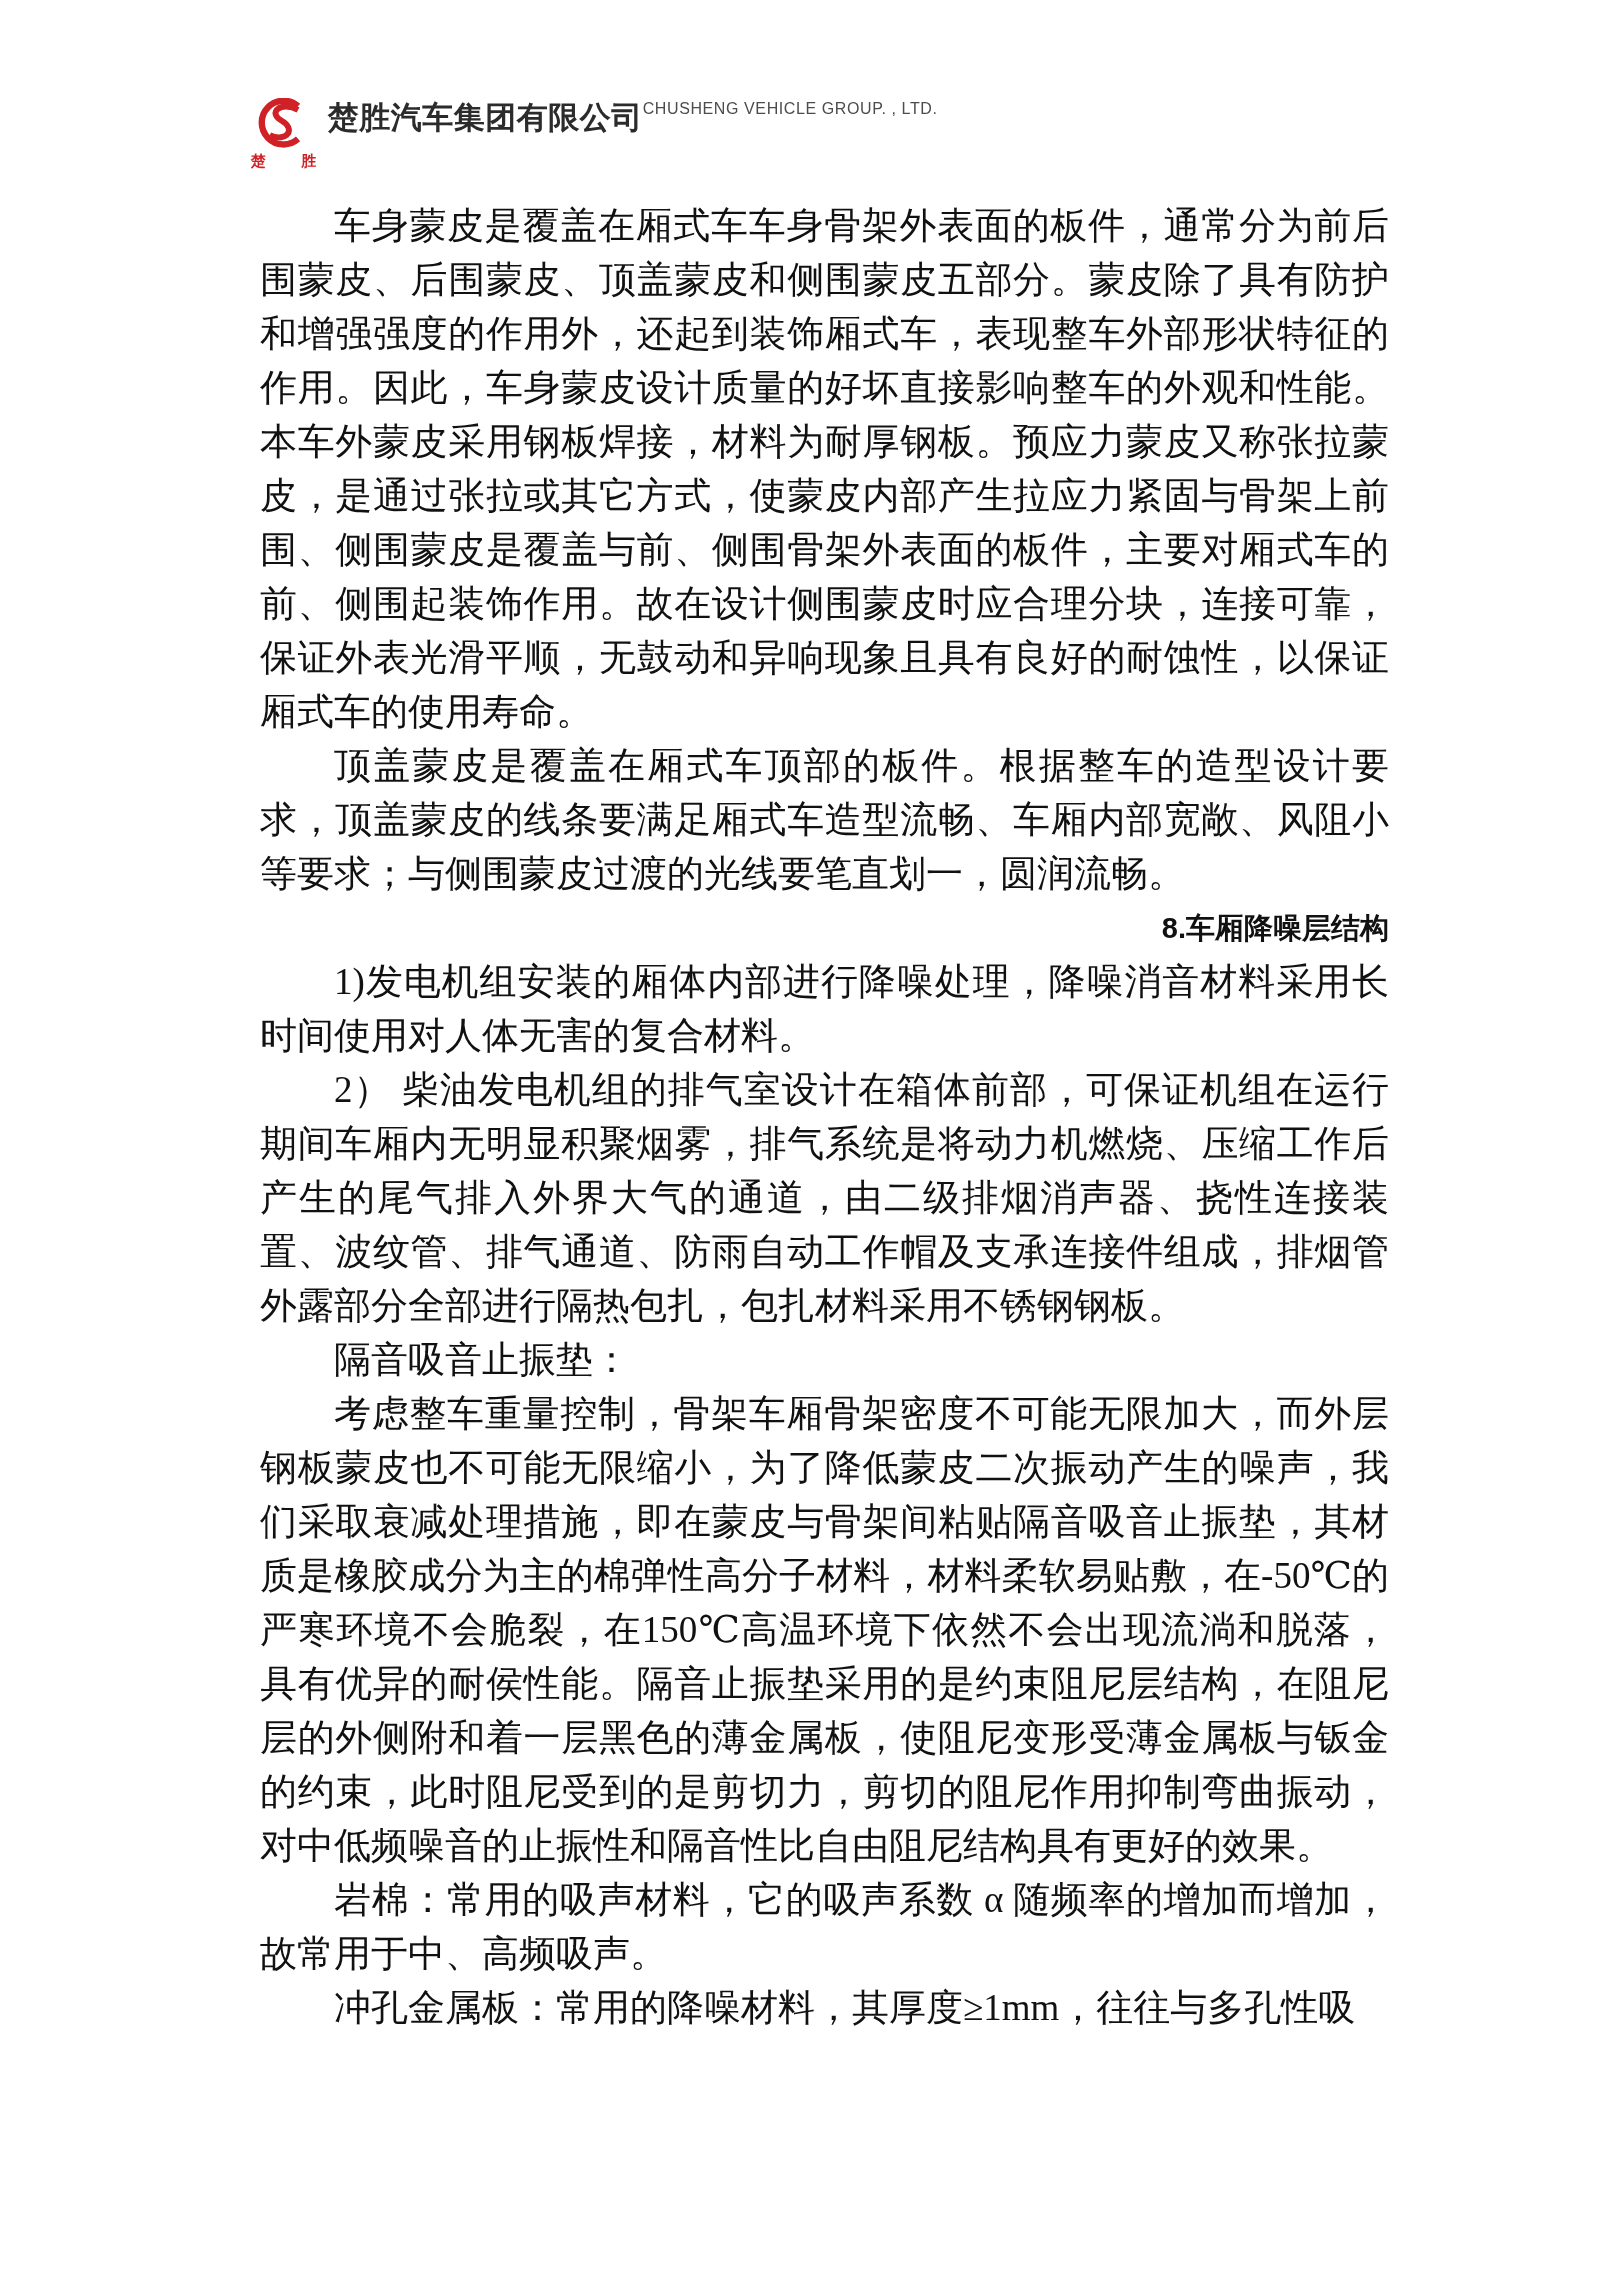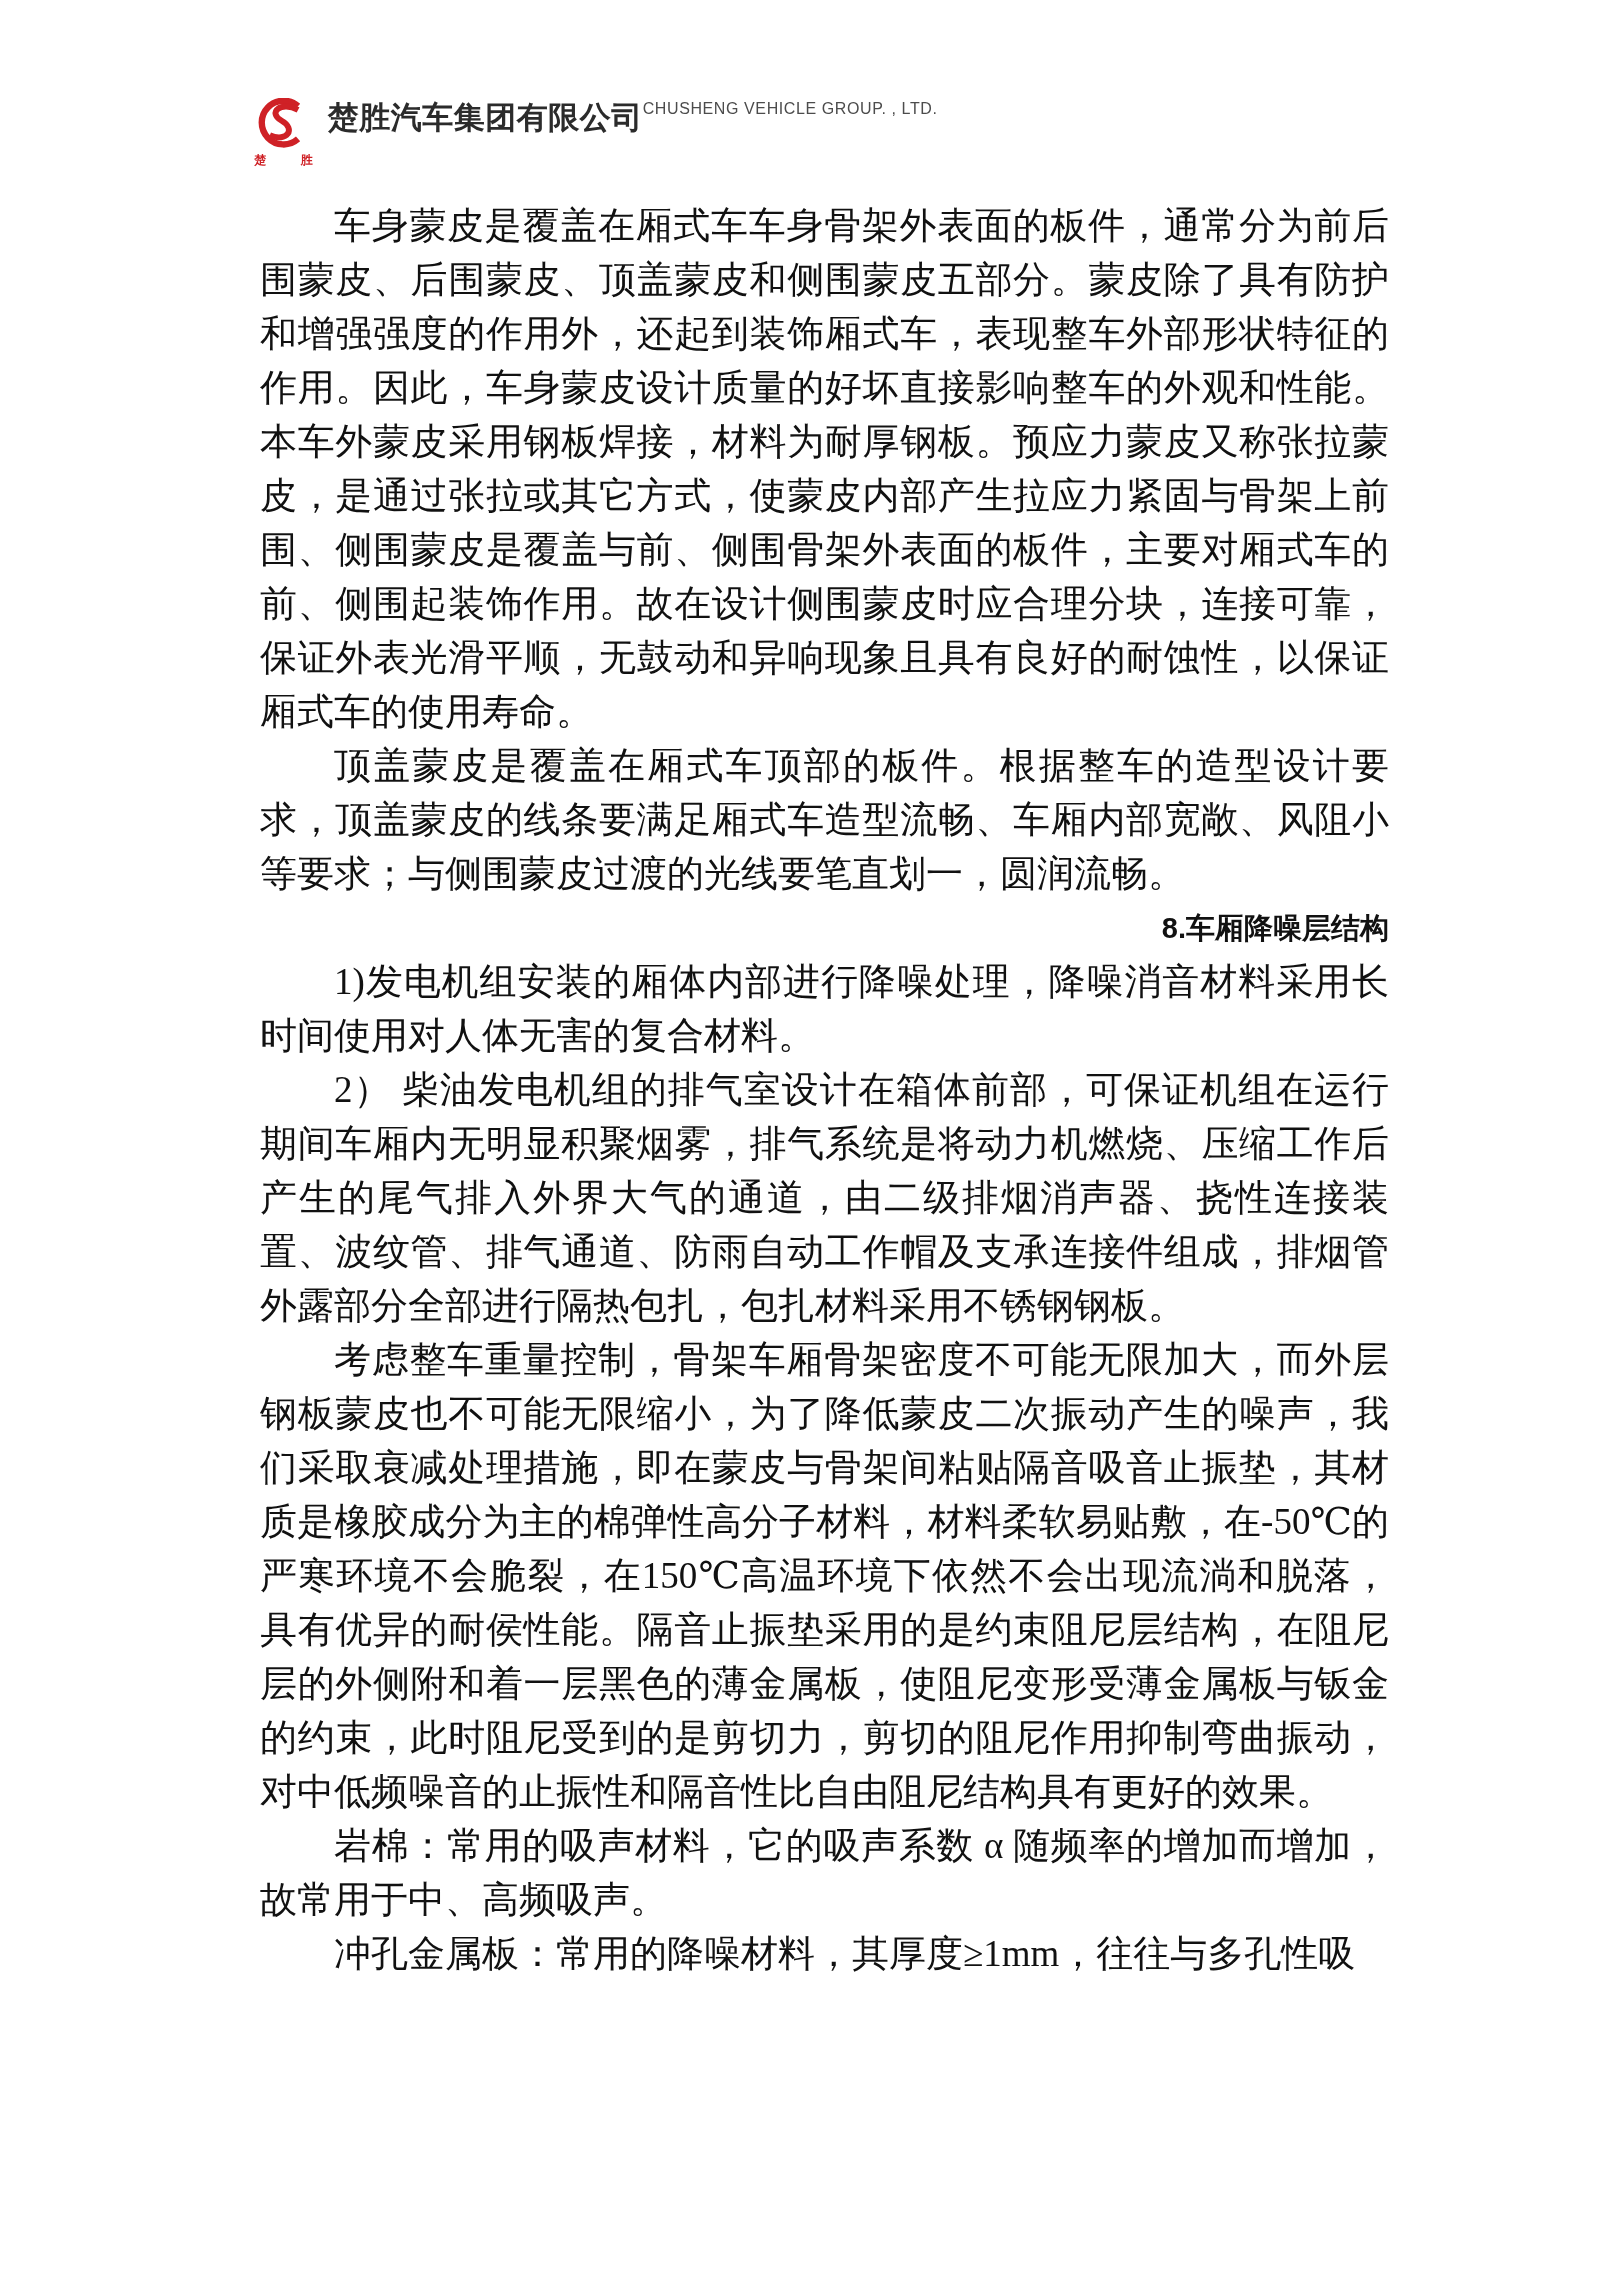--- a/index.html
+++ b/index.html
@@ -22,21 +22,21 @@
   }
   .emblem-wrap {
     display: flex;
     flex-direction: column;
     align-items: center;
     width: 61px;
   }
   .emblem-caption {
     font-family: "Liberation Sans", sans-serif;
     font-weight: bold;
-    font-size: 12px;
+    font-size: 15px;
     color: #cf2126;
     letter-spacing: 15.7px;
     margin-top: 2.9px;
     margin-left: 15.7px; 
     white-space: nowrap;
   }
   .name-col {
     margin-left: 13.7px;
     display: flex;
     flex-direction: row;
@@ -105,19 +105,20 @@
       <div class="company-name-en">CHUSHENG VEHICLE GROUP. , LTD.</div>
     </div>
   </div>
 
   <div class="doc">
     <p class="body-par">车身蒙皮是覆盖在厢式车车身骨架外表面的板件，通常分为前后围蒙皮、后围蒙皮、顶盖蒙皮和侧围蒙皮五部分。蒙皮除了具有防护和增强强度的作用外，还起到装饰厢式车，表现整车外部形状特征的作用。因此，车身蒙皮设计质量的好坏直接影响整车的外观和性能。本车外蒙皮采用钢板焊接，材料为耐厚钢板。预应力蒙皮又称张拉蒙皮，是通过张拉或其它方式，使蒙皮内部产生拉应力紧固与骨架上前围、侧围蒙皮是覆盖与前、侧围骨架外表面的板件，主要对厢式车的前、侧围起装饰作用。故在设计侧围蒙皮时应合理分块，连接可靠，保证外表光滑平顺，无鼓动和异响现象且具有良好的耐蚀性，以保证厢式车的使用寿命。</p>
     <p class="body-par">顶盖蒙皮是覆盖在厢式车顶部的板件。根据整车的造型设计要求，顶盖蒙皮的线条要满足厢式车造型流畅、车厢内部宽敞、风阻小等要求；与侧围蒙皮过渡的光线要笔直划一，圆润流畅。</p>
     <p class="section-heading">8.车厢降噪层结构</p>
     <p class="body-par">1)发电机组安装的厢体内部进行降噪处理，降噪消音材料采用长时间使用对人体无害的复合材料。</p>
     <p class="body-par">2） 柴油发电机组的排气室设计在箱体前部，可保证机组在运行期间车厢内无明显积聚烟雾，排气系统是将动力机燃烧、压缩工作后产生的尾气排入外界大气的通道，由二级排烟消声器、挠性连接装置、波纹管、排气通道、防雨自动工作帽及支承连接件组成，排烟管外露部分全部进行隔热包扎，包扎材料采用不锈钢钢板。</p>
+    <p class="body-par">隔音吸音止振垫：</p>
     <p class="body-par">考虑整车重量控制，骨架车厢骨架密度不可能无限加大，而外层钢板蒙皮也不可能无限缩小，为了降低蒙皮二次振动产生的噪声，我们采取衰减处理措施，即在蒙皮与骨架间粘贴隔音吸音止振垫，其材质是橡胶成分为主的棉弹性高分子材料，材料柔软易贴敷，在-50℃的严寒环境不会脆裂，在150℃高温环境下依然不会出现流淌和脱落，具有优异的耐侯性能。隔音止振垫采用的是约束阻尼层结构，在阻尼层的外侧附和着一层黑色的薄金属板，使阻尼变形受薄金属板与钣金的约束，此时阻尼受到的是剪切力，剪切的阻尼作用抑制弯曲振动，对中低频噪音的止振性和隔音性比自由阻尼结构具有更好的效果。</p>
     <p class="body-par">岩棉：常用的吸声材料，它的吸声系数 α 随频率的增加而增加，故常用于中、高频吸声。</p>
     <p class="body-par">冲孔金属板：常用的降噪材料，其厚度≥1mm，往往与多孔性吸</p>
   </div>
 
 </div>
 
 
 </body></html>

